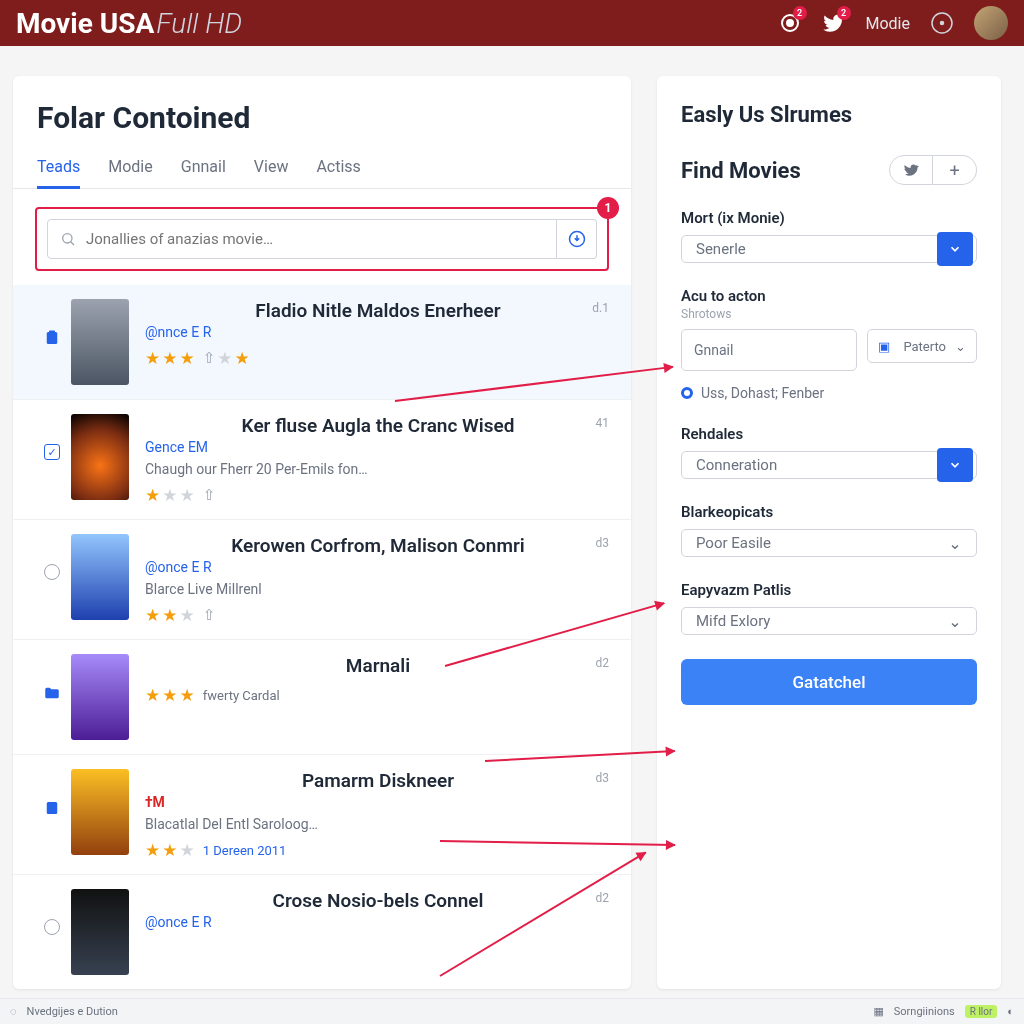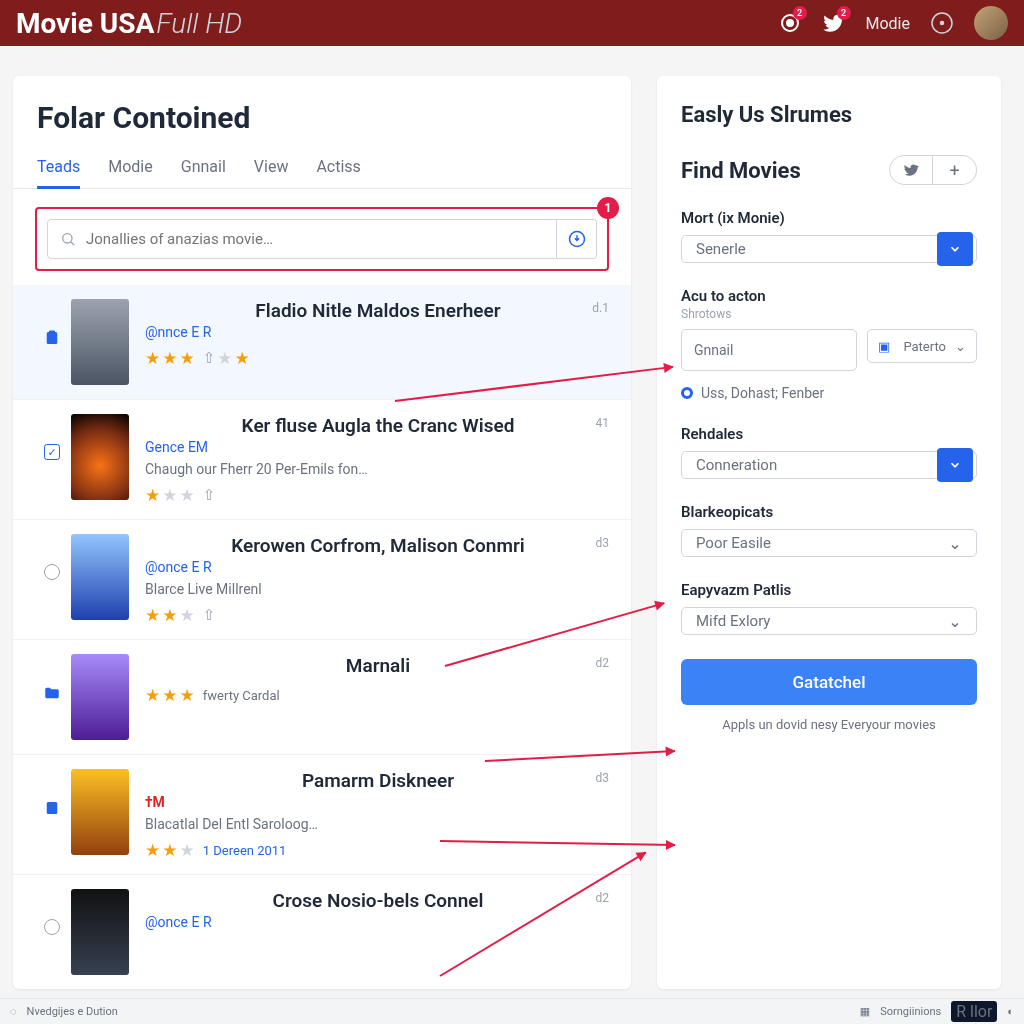--- a/index.html
+++ b/index.html
@@ -78,21 +78,21 @@
 .btn-primary { margin-top:24px; background:#3b82f6; color:#fff; border:none; border-radius:6px; height:46px; width:100%; font-size:17px; font-weight:500; cursor:pointer; }
 .r-footer { font-size:13px; color:#6b7280; text-align:center; margin-top:12px; }
 
 
 .arrow-line { position:absolute; height:2px; background:#e11d48; transform-origin:left center; pointer-events:none; }
 .arrow-line:after { content:""; position:absolute; right:-1px; top:-4px; border-left:10px solid #e11d48; border-top:5px solid transparent; border-bottom:5px solid transparent; }
 
 
 .status { position:absolute; left:0; right:0; bottom:0; height:26px; background:#f3f4f6; border-top:1px solid #e5e7eb; display:flex; align-items:center; padding:0 10px; font-size:11px; color:#6b7280; gap:10px; }
 .status .sp { flex:1; }
-.chip { background:#0f172a; padding:1px 5px; border-radius:3px; font-size:16px; }
+.chip { background:#bef264; padding:1px 5px; border-radius:3px; font-size:10px; }
 
 
 .poster.p1 { background:linear-gradient(#9ca3af,#4b5563); }
 .poster.p2 { background:radial-gradient(circle at 50% 60%,#f97316,#7c2d12 60%,#000); }
 .poster.p3 { background:linear-gradient(#93c5fd,#1e40af); }
 .poster.p4 { background:linear-gradient(#a78bfa,#4c1d95); }
 .poster.p5 { background:linear-gradient(#fbbf24,#92400e); }
 .poster.p6 { background:linear-gradient(#111,#374151); }
 .avatar-img { width:100%; height:100%; background:linear-gradient(135deg,#c4a574,#7a5f47); }
 
@@ -342,21 +342,20 @@
       <div class="arrow light">⌄</div>
     </div>
 
     <div class="field-label">Eapyvazm Patlis</div>
     <div class="select">
       <div class="txt">Mifd Exlory</div>
       <div class="arrow light">⌄</div>
     </div>
 
     <button class="btn-primary">Gatatchel</button>
-    <div class="r-footer">Appls un dovid nesy Everyour movies</div>
   </div>
 </div>
 
 <div class="arrow-line" style="left:395px; top:400px; width:280px; transform:rotate(-7deg)"></div>
 <div class="arrow-line" style="left:445px; top:665px; width:228px; transform:rotate(-16deg)"></div>
 <div class="arrow-line" style="left:485px; top:760px; width:190px; transform:rotate(-3deg)"></div>
 <div class="arrow-line" style="left:440px; top:840px; width:235px; transform:rotate(1deg)"></div>
 <div class="arrow-line" style="left:440px; top:975px; width:240px; transform:rotate(-31deg)"></div>
 
 <div class="status">

